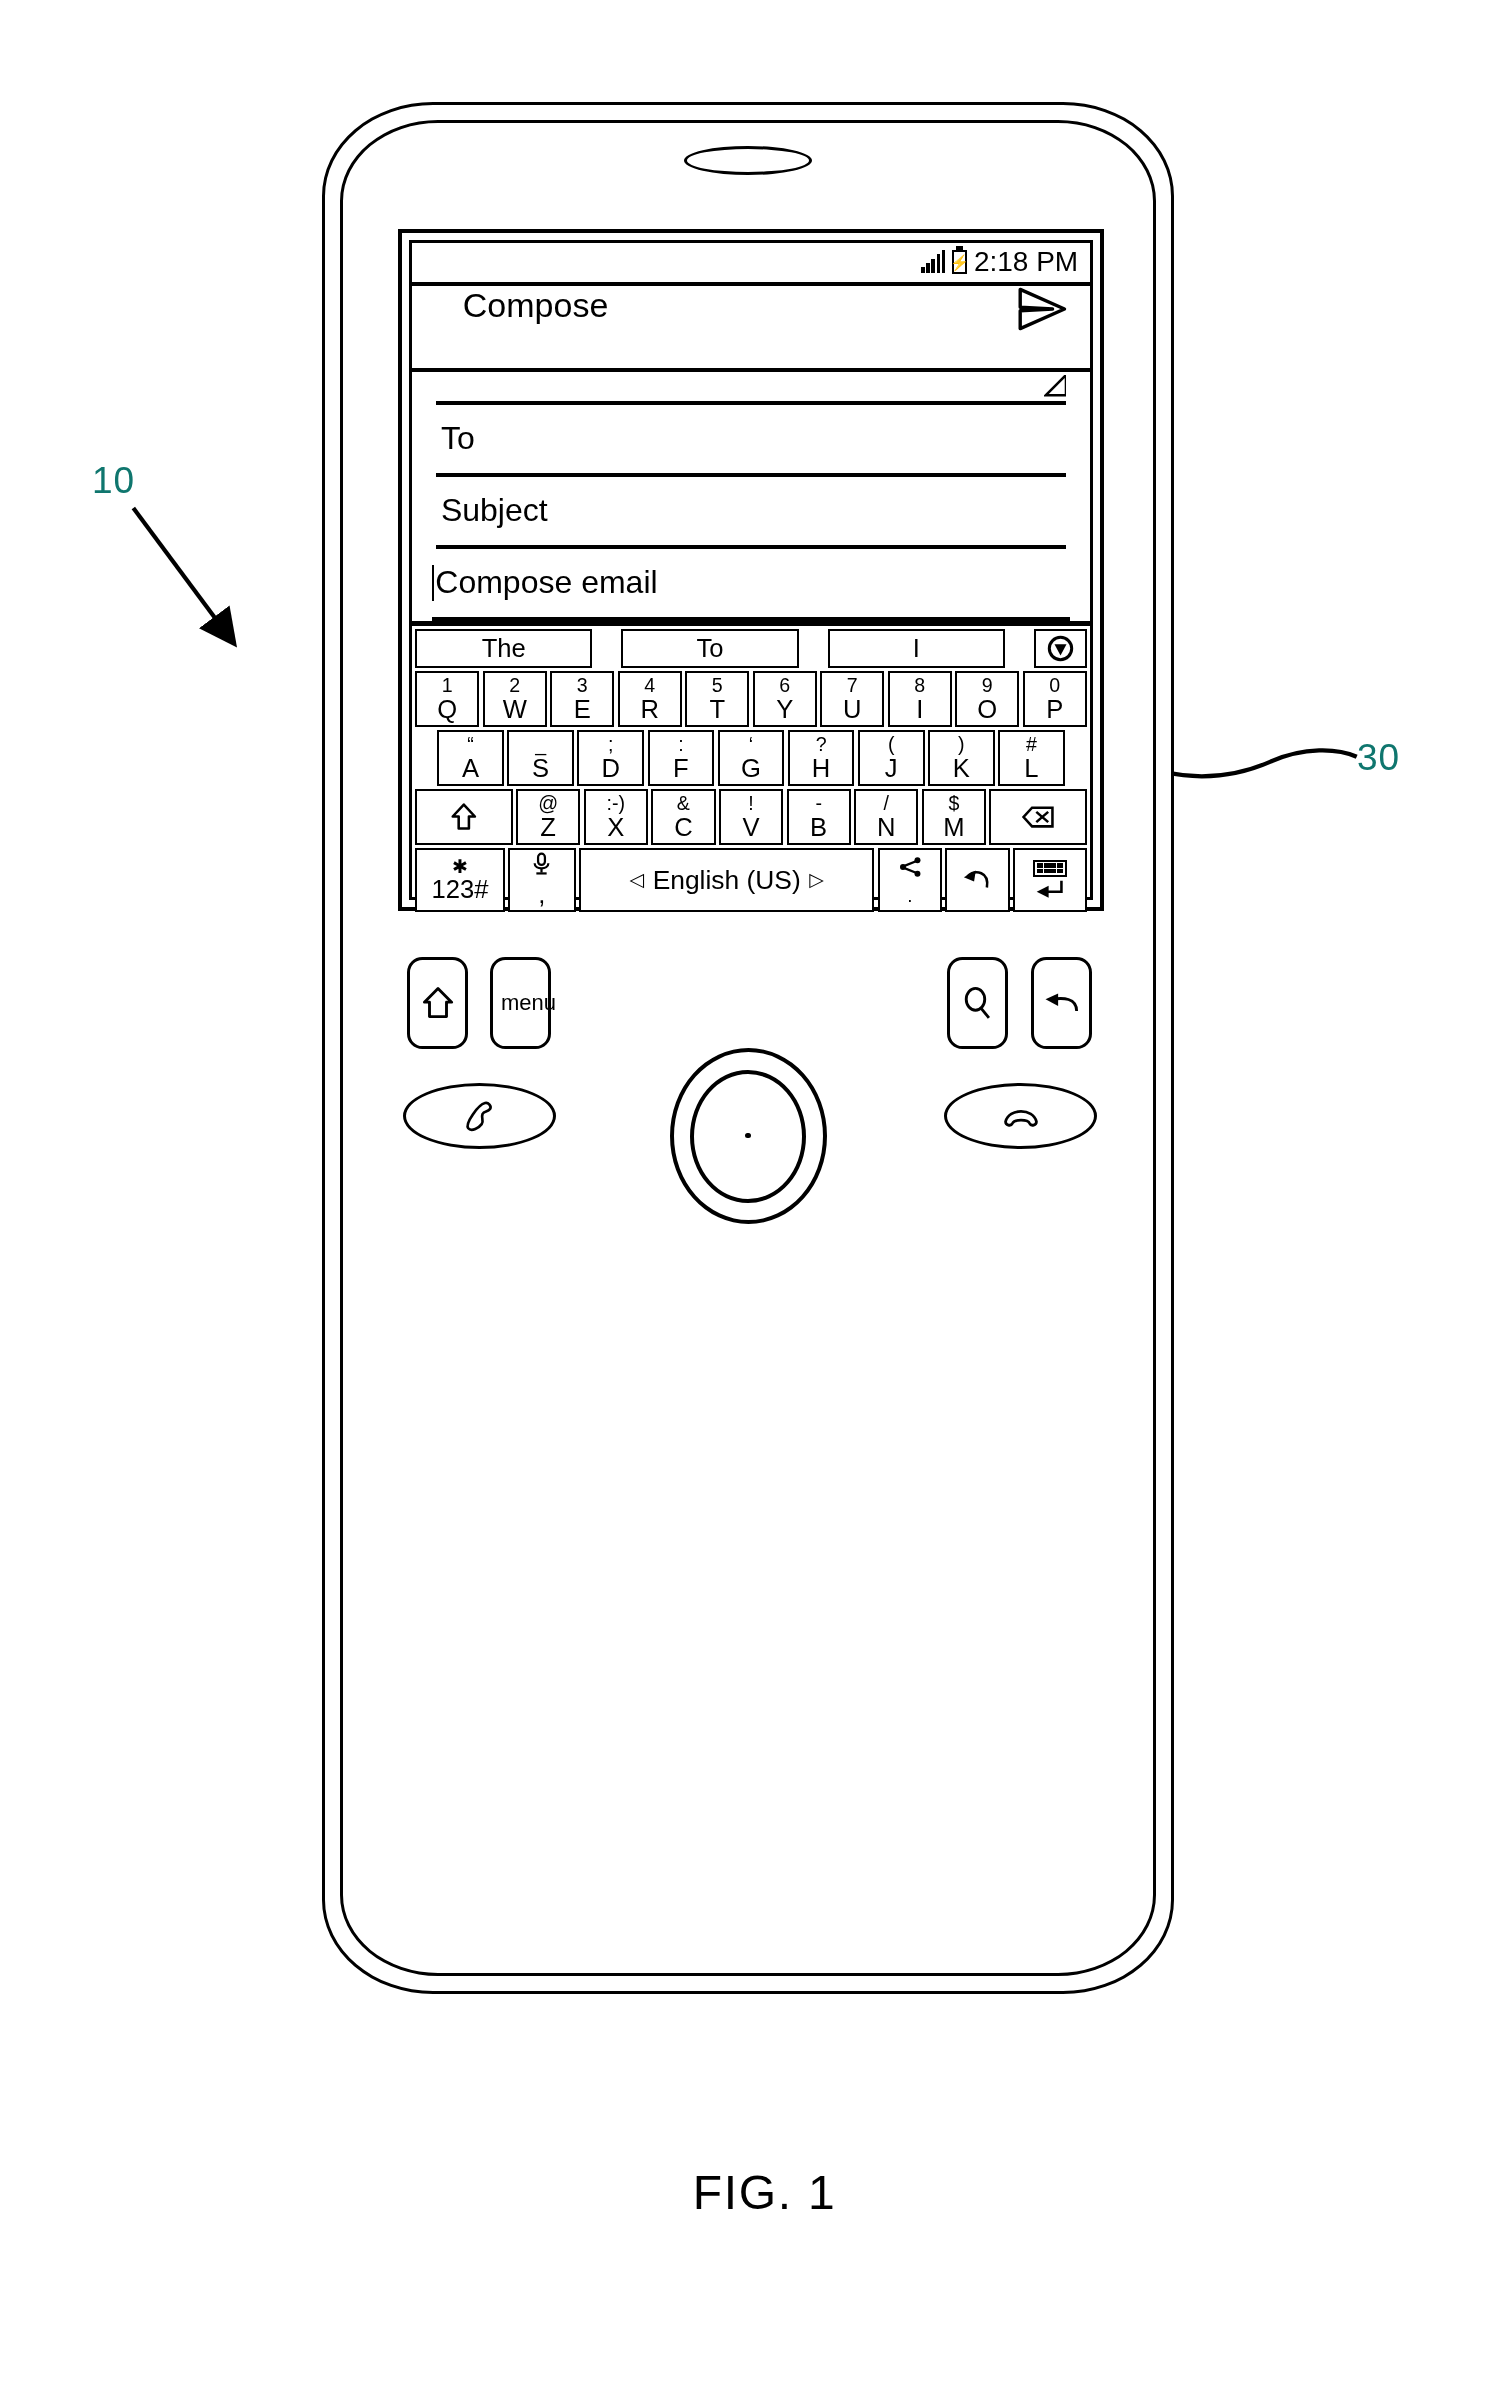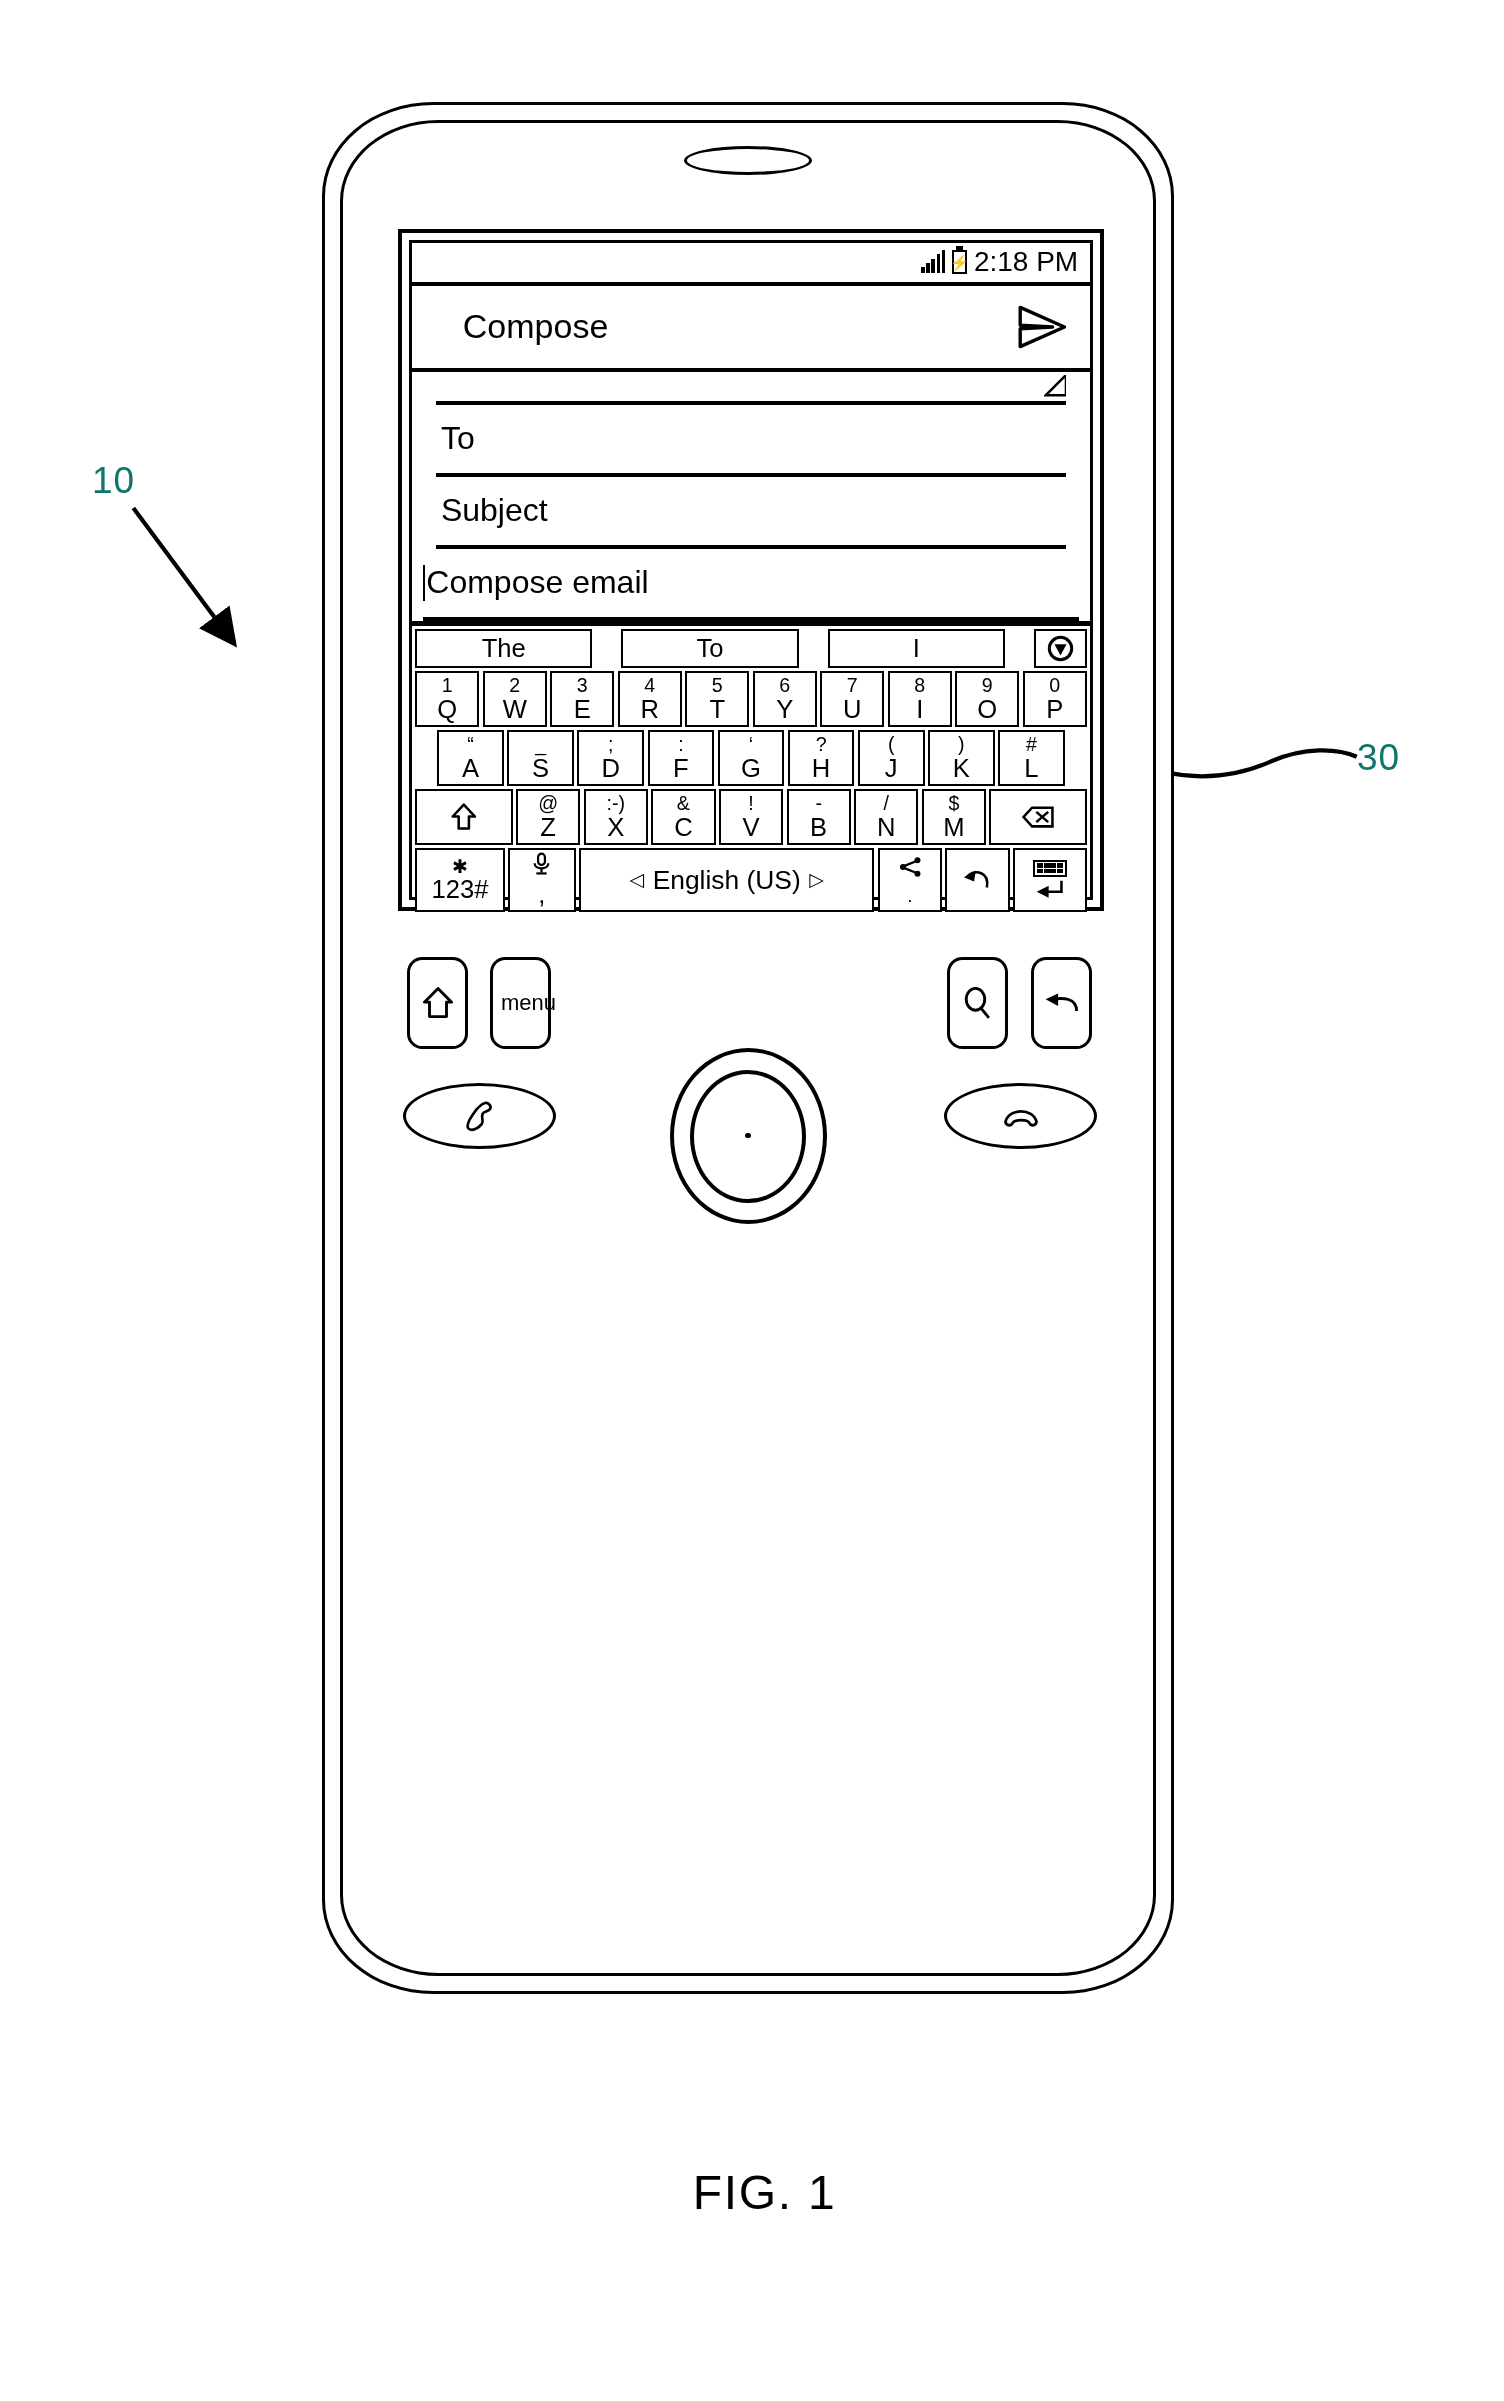--- a/index.html
+++ b/index.html
@@ -155,21 +155,20 @@
     font-size: 28px;
     line-height: 1;
     letter-spacing: 0px;
   }
 
   
   #compose-header {
     height: 82px;
     border-bottom: 4.3px solid #000;
     display: flex;
-    align-items: center;
     justify-content: space-between;
     padding: 0 22px 0 51px;
     flex: none;
   }
   #compose-title { font-size: 34px; }
   .send-icon { width: 53px; height: 46px; display: block; }
 
   
   #form-area {
     flex: none;
@@ -191,21 +190,21 @@
   .corner-fold {
     position: absolute;
     right: 0;
     bottom: 4.3px;
     width: 22px;
     height: 22px;
   }
   #body-row {
     position: relative;
     height: 68px;
-    margin: 0 11px;
+    margin: 0 20px;
     border-bottom: 4.3px solid #000;
     display: flex;
     align-items: center;
   }
   .caret {
     display: inline-block;
     width: 2.6px;
     height: 36px;
     background: #000;
     margin-right: 0.9px;

